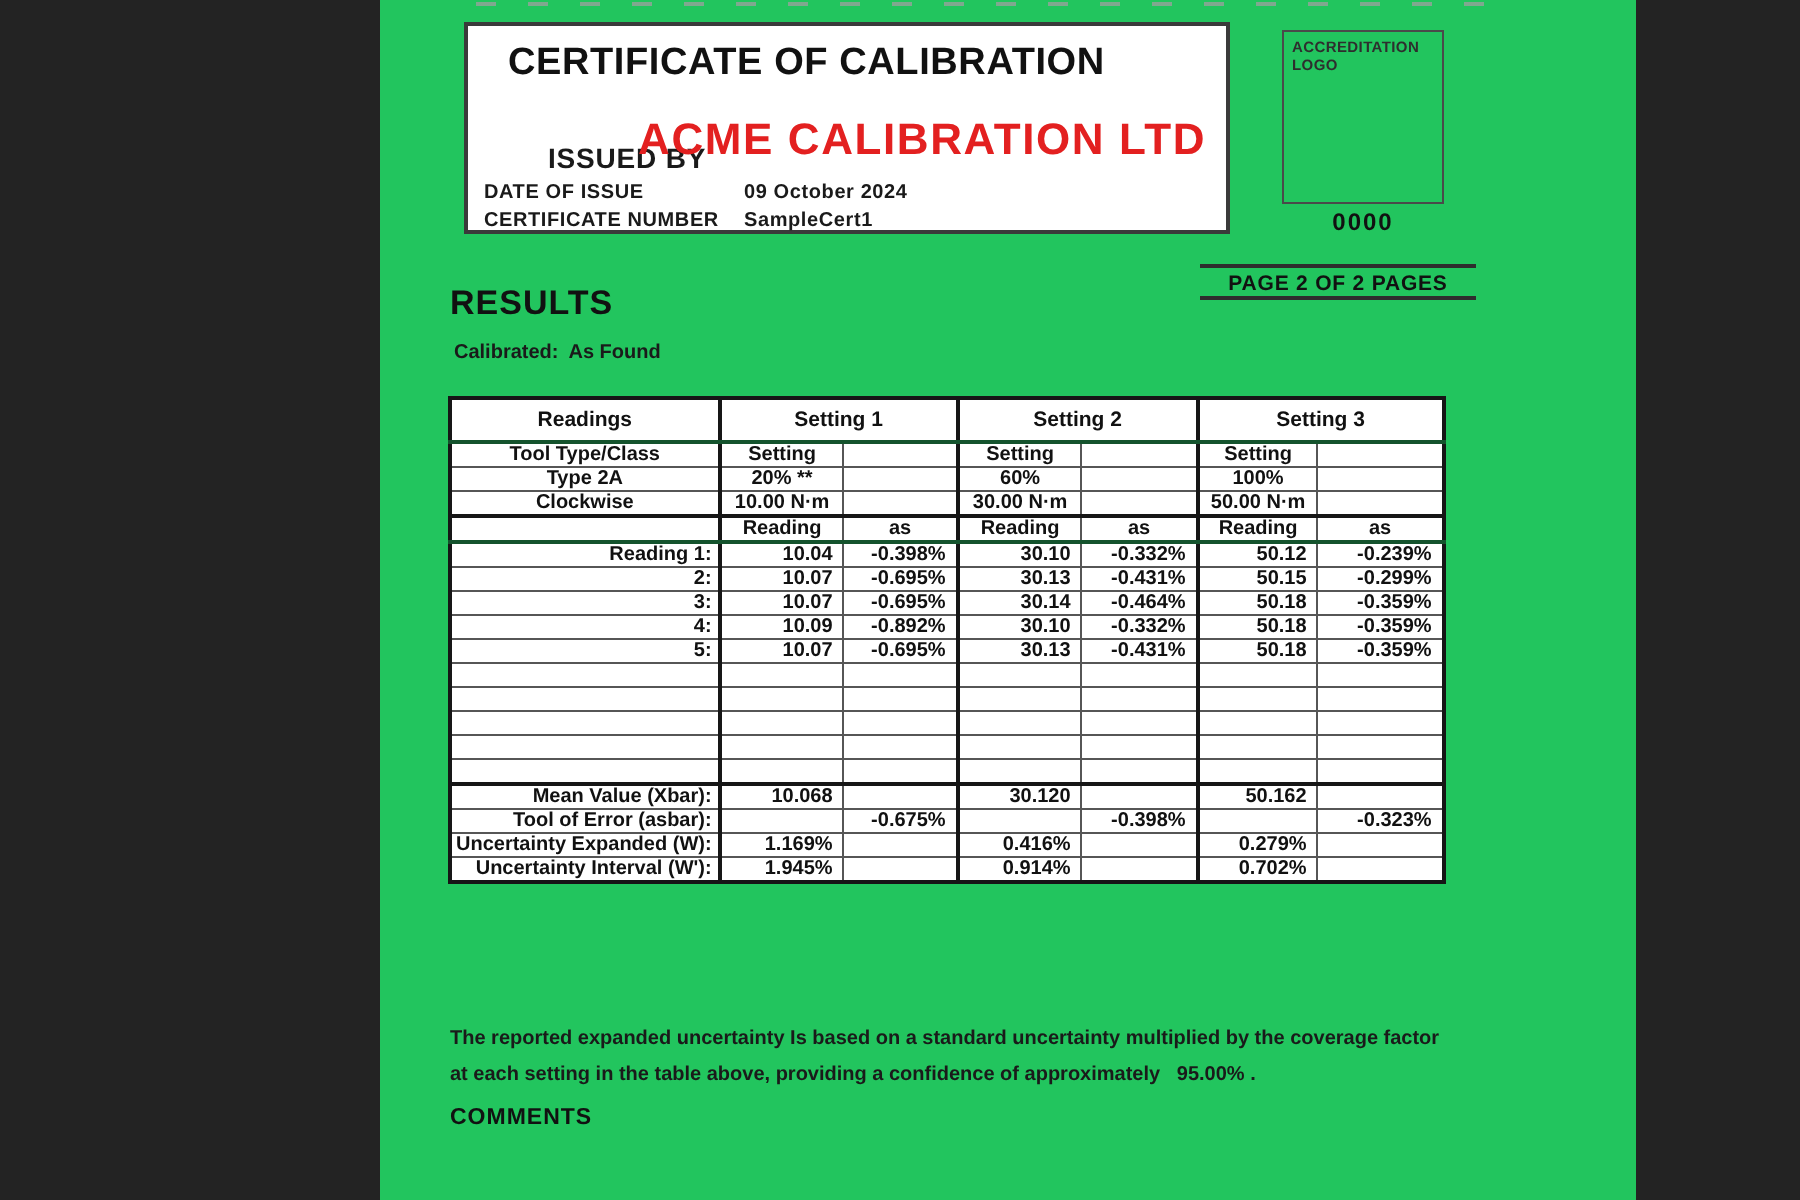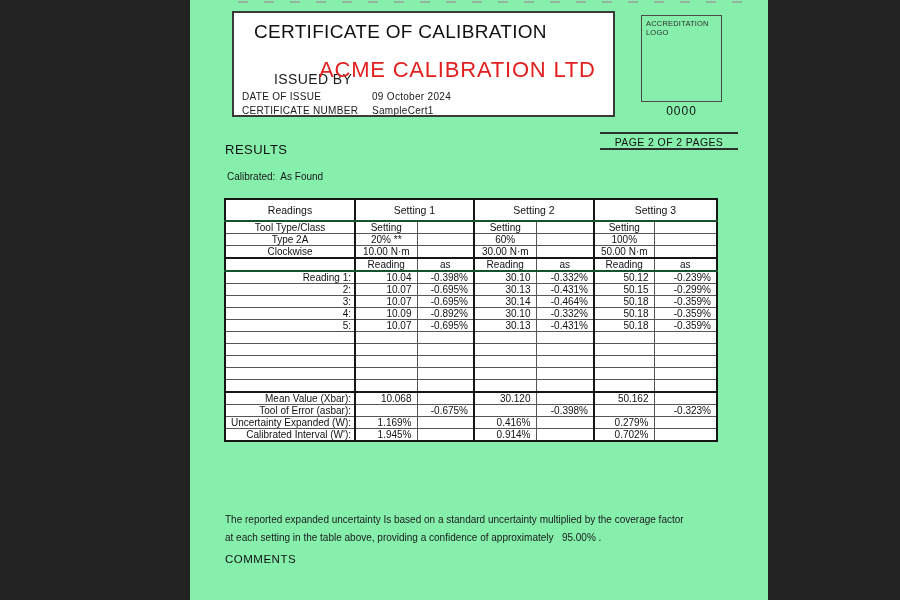--- a/index.html
+++ b/index.html
@@ -4,22 +4,23 @@
 <style>
   * { margin: 0; padding: 0; box-sizing: border-box; }
   html, body { width: 900px; height: 600px; overflow: hidden; }
   body {
     background: #232323;
     font-family: "Liberation Sans", sans-serif;
     color: #1a1a1a;
   }
   .stage { position: relative; width: 900px; height: 600px; background: #232323; }
   .page {
-    position: absolute; left: 190px; top: 0; width: 578px; height: 600px;
-    background: #86efac;
+    position: absolute; left: 190px; top: 0; width: 628px; height: 600px;
+    background: #22c55e;
+    font-weight: bold;
   }
   .page-break-dashes {
     position: absolute; top: 1px; left: 48px; width: 515px; height: 2px;
     background: repeating-linear-gradient(to right, #9f9f9f 0 10px, transparent 10px 26px);
     opacity: .75;
   }
   
   .header-box {
     position: absolute; left: 42px; top: 11px; width: 383px; height: 106px;
     border: 2px solid #3a3a3a; background: #fff;
@@ -54,21 +55,21 @@
   
   .page-indicator {
     position: absolute; left: 410px; top: 132px; width: 138px;
     border-top: 2px solid #2e2e2e; border-bottom: 2px solid #2e2e2e;
     text-align: center; font-size: 10.5px; letter-spacing: 0.4px;
     padding: 2px 0 0 0; color: #111;
   }
   
   .results-heading {
     position: absolute; left: 35px; top: 142px;
-    font-size: 13px; letter-spacing: 0.5px; color: #111;
+    font-size: 17px; letter-spacing: 0.5px; color: #111;
   }
   .calibrated-line {
     position: absolute; left: 37px; top: 171px; font-size: 10px; color: #1a1a1a;
   }
   .calibrated-line .val { margin-left: 5px; }
   
   .tbl-wrap { position: absolute; left: 34px; top: 198px; }
   table.tbl {
     border-collapse: collapse; table-layout: fixed;
     border: 2px solid #161616; background: #fff;
@@ -295,21 +296,21 @@
             <tr>
               <td class="r lbl thick-r">Uncertainty Expanded (W):</td>
               <td class="r num">1.169%</td>
               <td class="r num thick-r"></td>
               <td class="r num">0.416%</td>
               <td class="r num thick-r"></td>
               <td class="r num">0.279%</td>
               <td class="r num thick-r"></td>
             </tr>
             <tr>
-              <td class="r lbl thick-r">Calibrated Interval (W'):</td>
+              <td class="r lbl thick-r">Uncertainty Interval (W'):</td>
               <td class="r num">1.945%</td>
               <td class="r num thick-r"></td>
               <td class="r num">0.914%</td>
               <td class="r num thick-r"></td>
               <td class="r num">0.702%</td>
               <td class="r num thick-r"></td>
             </tr>
           </tbody>
         </table>
     </div>

